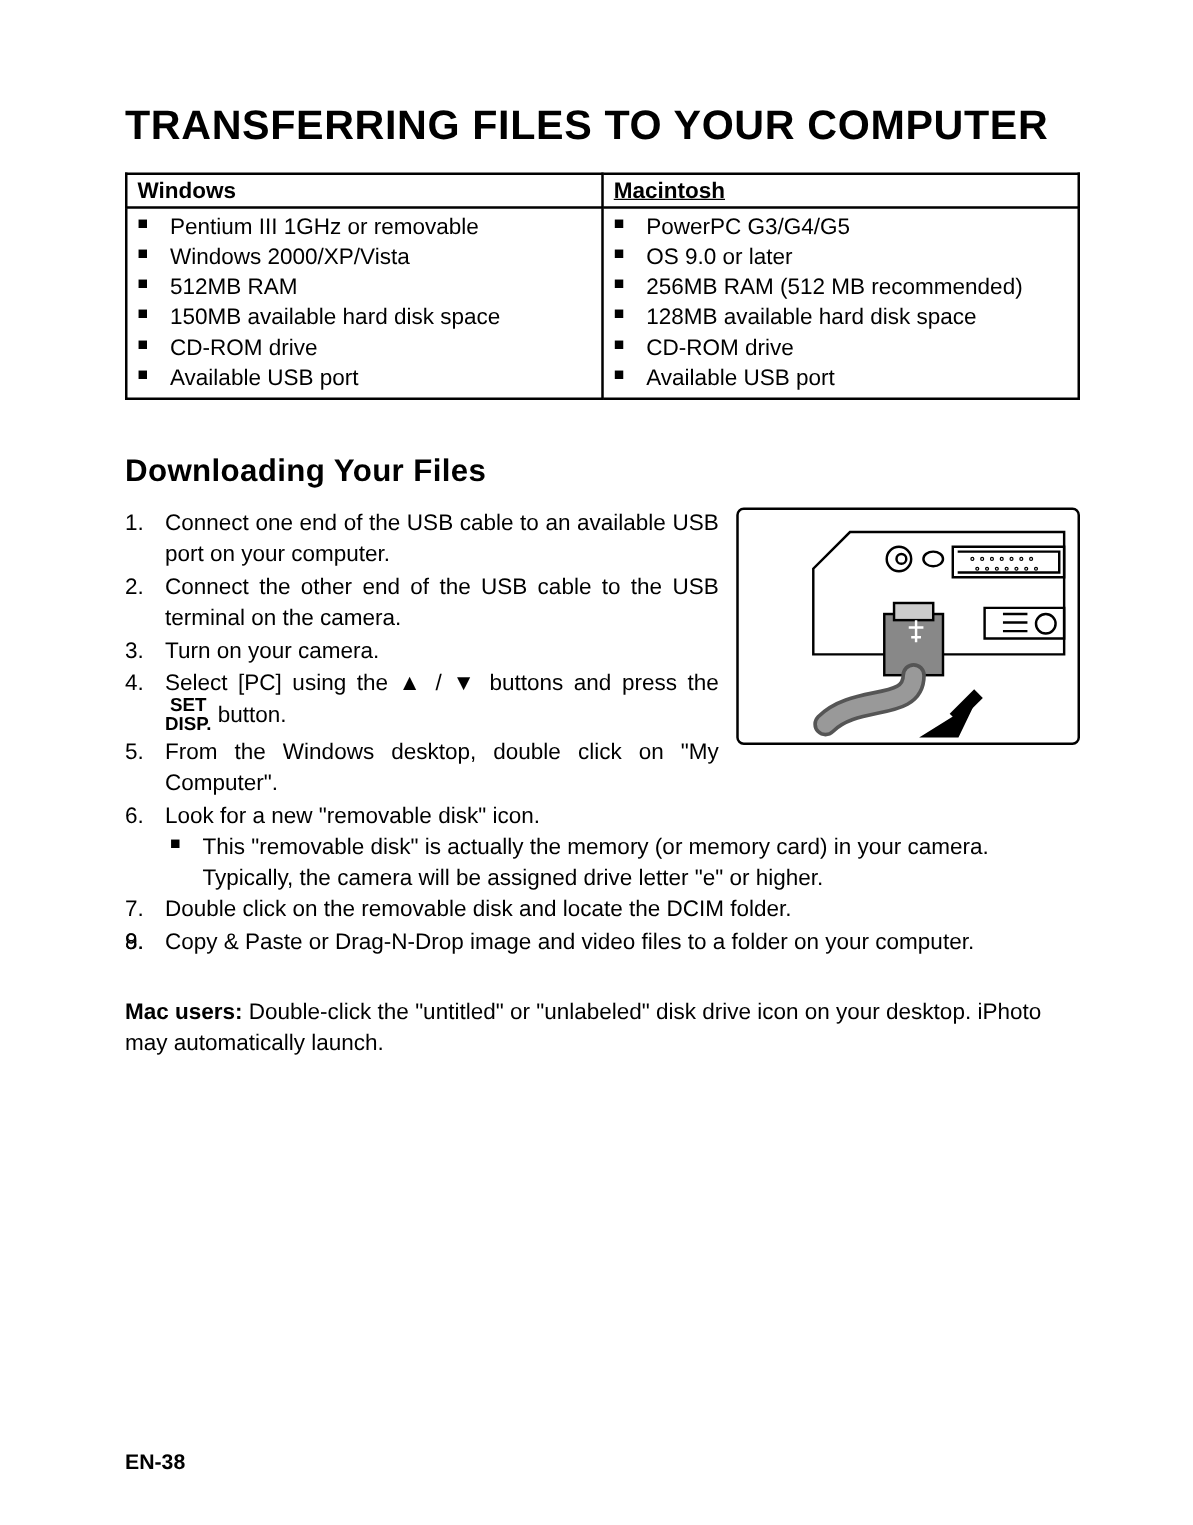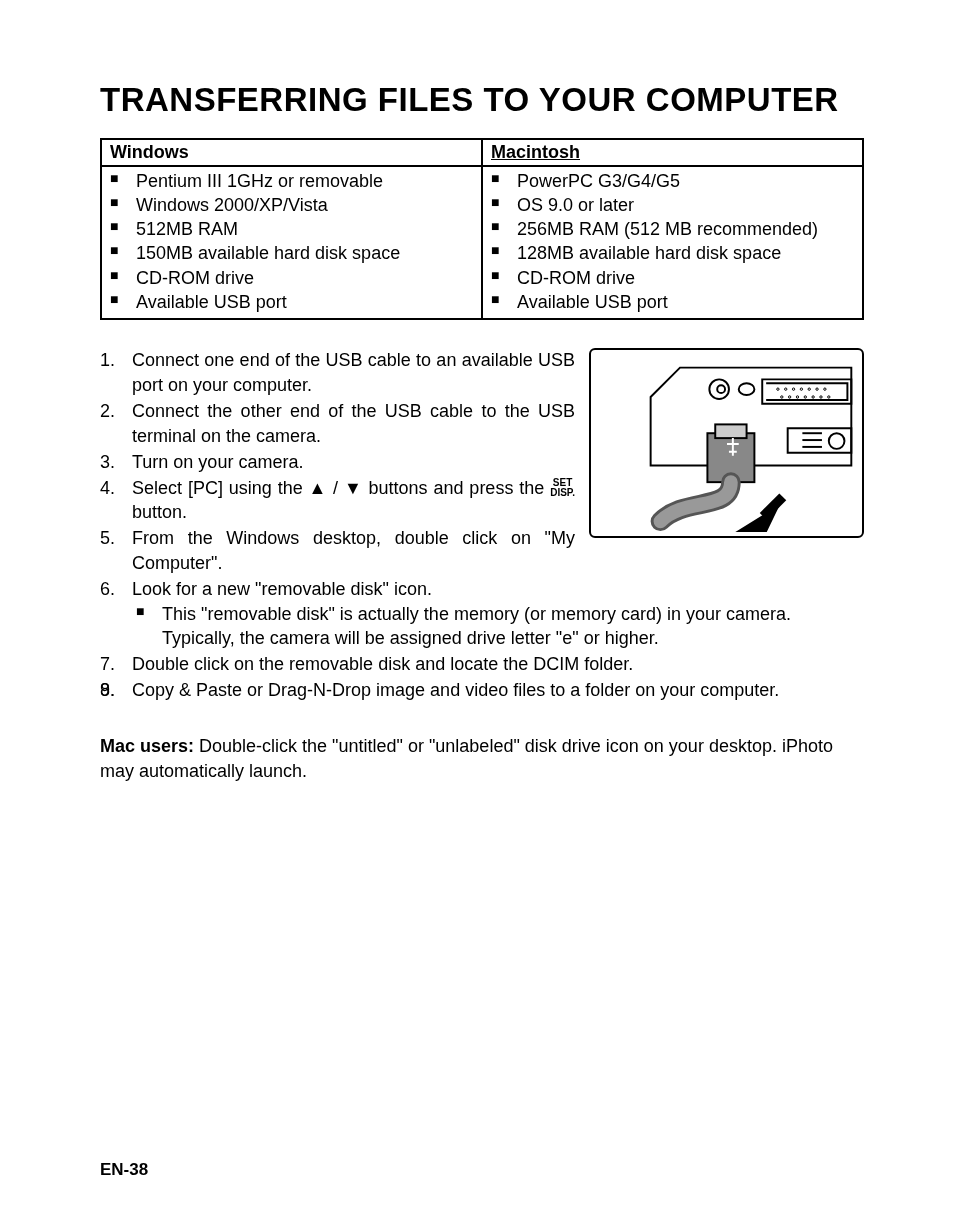--- a/index.html
+++ b/index.html
@@ -27,21 +27,21 @@
   }
   .subheading {
     font-weight: bold;
     font-size: 18px;
     margin-bottom: 18px;
   }
   table.sysreq {
     border-collapse: collapse;
     width: 100%;
     border: 2px solid #ef4444;
-    margin-bottom: 28px;
+    margin-bottom: 43px;
   }
   table.sysreq th, table.sysreq td {
     border: 2px solid #000;
     padding: 2px 8px 4px 8px;
     vertical-align: top;
     font-size: 18px;
     text-align: left;
   }
   table.sysreq th {
     font-weight: bold;
@@ -116,21 +116,21 @@
     margin: 0 0 8px 14px;
     border: 2px solid #000;
     border-radius: 6px;
     box-sizing: border-box;
   }
   .justify {
     text-align: justify;
   }
   .set-btn {
     display: inline-block;
-    font-size: 10px;
+    font-size: 15px;
     line-height: 1;
     vertical-align: middle;
     text-align: center;
     font-weight: bold;
     position: relative;
     top: -1px;
   }
   .set-btn .top { display:block; }
   .set-btn .bot { display:block; }
   .footer {
@@ -176,20 +176,21 @@
           <li>256MB RAM (512 MB recommended)</li>
           <li>128MB available hard disk space</li>
           <li>CD-ROM drive</li>
           <li>Available USB port</li>
         </ul>
       </td>
     </tr>
   </tbody>
     </table>
 
+  <div class="section-title">Downloading Your Files</div>
 
   <div class="body-text">
     <div class="float-fig">
       <svg viewBox="0 0 275 190" width="100%" height="100%">
         <g fill="none" stroke="#000" stroke-width="2">
 
           <path d="M90 18 L265 18 L265 118 L60 118 L60 48 Z"></path>
           <circle cx="130" cy="40" r="10"></circle>
           <circle cx="132" cy="40" r="4"></circle>
           <ellipse cx="158" cy="40" rx="8" ry="6"></ellipse>

